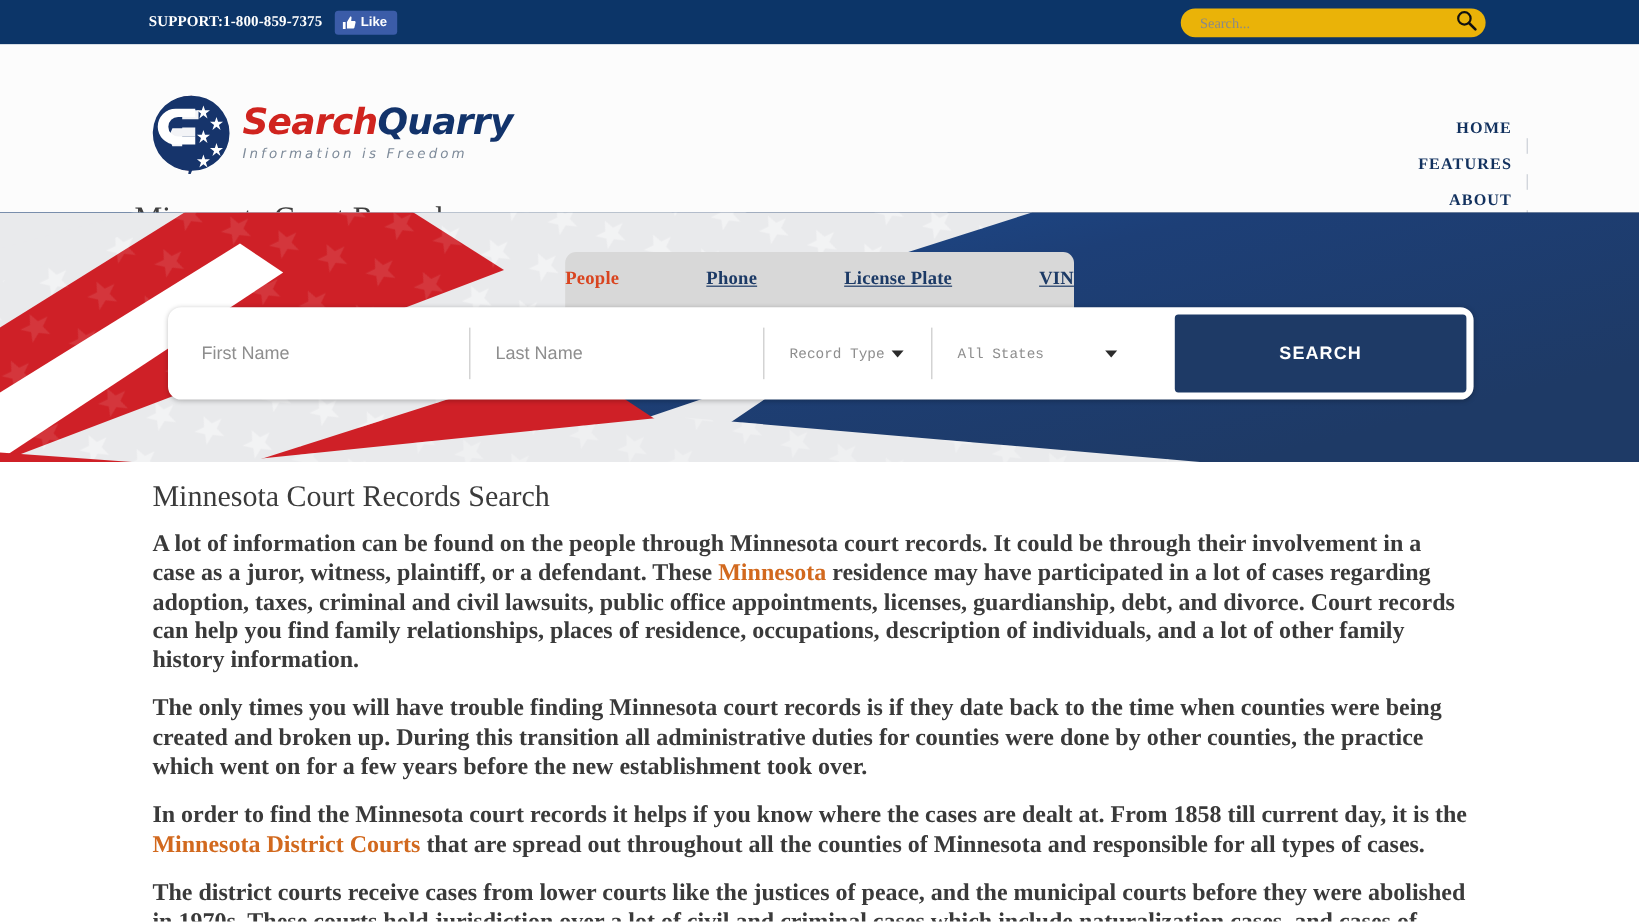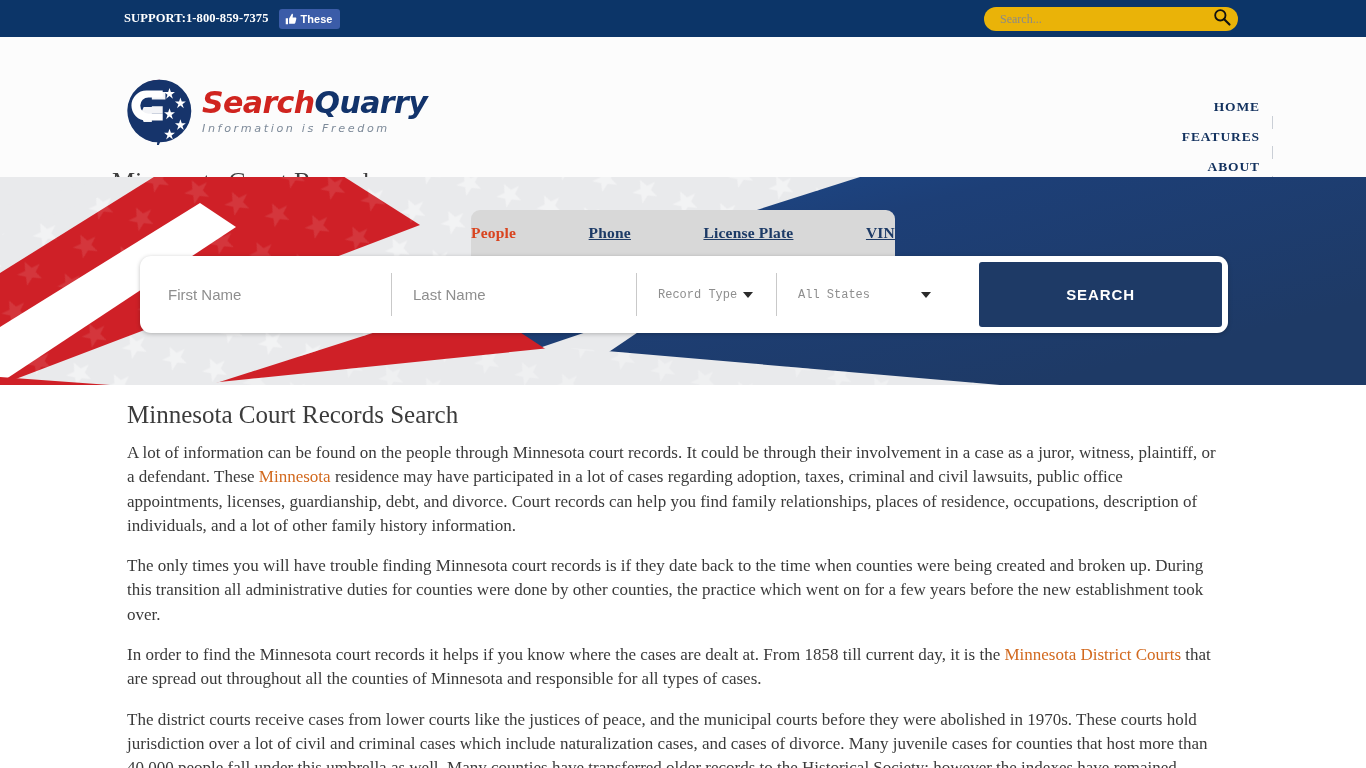--- a/index.html
+++ b/index.html
@@ -276,44 +276,45 @@
   }
   .article h2 {
     font-family: "Liberation Serif", serif;
     font-size: 25px;
     font-weight: normal;
     color: #3b3b3b;
     margin: 10px 0 12px 0;
   }
   .article p {
     font-family: "Liberation Serif", serif;
-    font-size: 17px;
+    font-size: 20px;
     line-height: 24.3px;
     color: #3a3a3a;
     margin: 0 16px 16px 0;
     text-align: left;
+    font-weight: bold;
   }
   .article a.ilink {
     color: #d2691e;
     text-decoration: none;
   }
 </style>
 </head>
 <body>
 
 <div class="topbar">
   <div class="support-wrap">
     <span class="support-text">SUPPORT:1-800-859-7375</span>
     <span class="fb-like">
       <span class="thumb">
         <svg width="12" height="12" viewBox="0 0 16 16">
             <path fill="#ffffff" d="M1 7h3v8H1zM5.5 7.2 9 1.2c.9-.3 1.7.3 1.6 1.3L10.2 6h3.6c.9 0 1.5.8 1.3 1.6l-1.3 5.5c-.2.8-.8 1.3-1.6 1.3H5.5z"></path>
           </svg>
       </span>
-      <span class="lbl">These</span>
+      <span class="lbl">Like</span>
     </span>
   </div>
 
   <div class="top-search">
     <input type="text" placeholder="Search..." style="">
     <span class="mag">
       <svg width="20" height="20" viewBox="0 0 24 24">
         <circle cx="10" cy="10" r="6.2" fill="none" stroke="#111" stroke-width="2.2"></circle>
         <line x1="14.6" y1="14.6" x2="21" y2="21" stroke="#111" stroke-width="2.6" stroke-linecap="round"></line>
       </svg>

